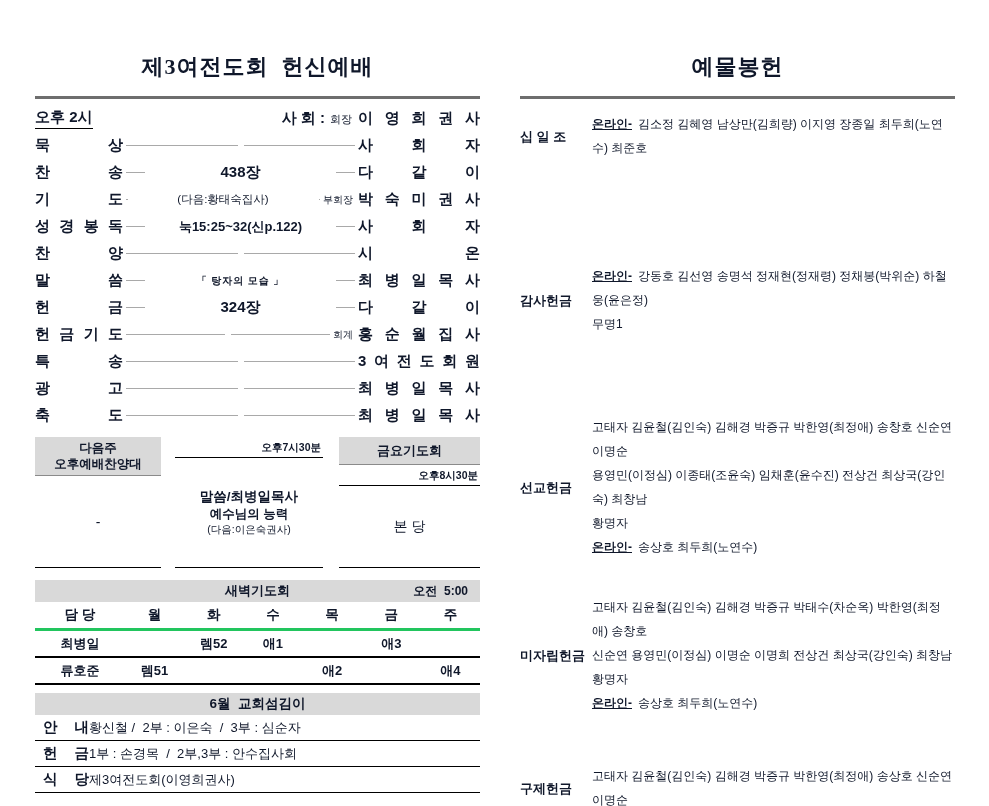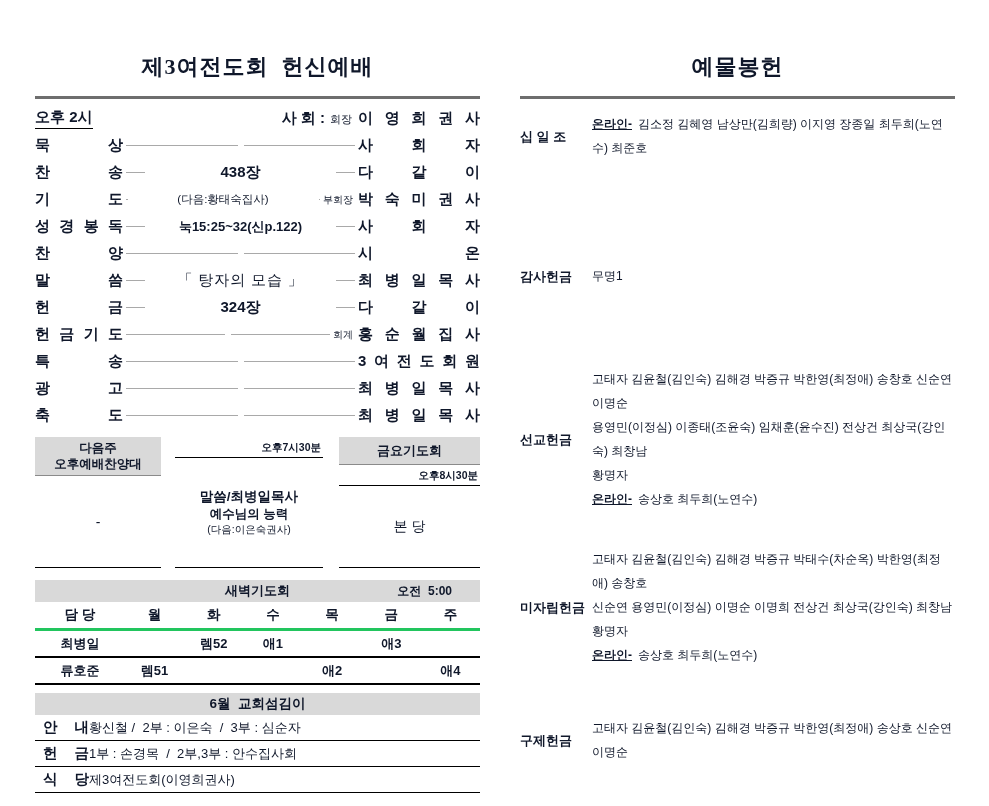--- a/index.html
+++ b/index.html
@@ -23,21 +23,21 @@
   .mcpre{white-space:pre;}
   .mcrole{font-size:11px;font-weight:normal;margin:2px 6px 0 5px;}
   .olabel{display:inline-block;width:88px;flex:none;text-align:justify;text-align-last:justify;}
   .oname{display:inline-block;width:122px;flex:none;text-align:justify;text-align-last:justify;}
   .lead{flex:1;height:0;border-top:1px solid #a9a9a9;margin:0 3px;}
   .ocenter{display:inline-block;text-align:center;}
   .ocenter:not(:empty){min-width:185px;}
   .c-bold{font-size:15px;font-weight:bold;}
   .c-mid{font-size:13px;font-weight:bold;}
   .c-small{font-size:11.5px;font-weight:normal;}
-  .c-brush{font-family:"Liberation Serif","DejaVu Serif",serif;font-size:15px;font-weight:normal;letter-spacing:1px;}
+  .c-brush{font-family:"Liberation Serif","DejaVu Serif",serif;font-size:10px;font-weight:bold;letter-spacing:1px;}
   .oprefix{font-size:10px;font-weight:normal;}
   .oprefix:not(:empty){margin-right:5px;}
 
   
   .boxes{display:flex;margin-top:8px;height:131px;}
   .box{border-bottom:1.5px solid #000;display:flex;flex-direction:column;box-sizing:border-box;}
   .b0{width:126px;margin-right:14px;}
   .b1{width:148px;margin-right:16px;}
   .b2{width:141px;}
   .bhead{background:#d9d9d9;border-bottom:1px solid #8a8a8a;text-align:center;font-weight:bold;
@@ -51,21 +51,21 @@
   .b0 .bbody,.b2 .bbody{justify-content:center;}
   .bl-bold{font-weight:bold;font-size:13.5px;}
   .bl-bold2{font-weight:bold;font-size:12.5px;}
   .bl-small{font-size:10.5px;}
   .bl-n{font-size:14px;white-space:pre;}
 
   
   .dawn{margin-top:12px;}
   .dhead{position:relative;background:#d9d9d9;height:22px;display:flex;align-items:center;
          justify-content:center;font-weight:bold;font-size:13px;}
-  .dtime{position:absolute;right:28px;font-size:12px;font-weight:bold;white-space:pre;}
+  .dtime{position:absolute;right:12px;font-size:12px;font-weight:bold;white-space:pre;}
   .dcols{display:flex;align-items:center;height:26px;border-bottom:3px solid #22c55e;
          font-weight:bold;font-size:13.5px;}
   .drow{display:flex;align-items:center;height:25px;border-bottom:2px solid #000;
         font-weight:bold;font-size:13px;}
   .dc0{width:90px;flex:none;text-align:center;white-space:pre;}
   .dc{flex:1;text-align:center;}
 
   
   .serv{margin-top:8px;}
   .shead{background:#d9d9d9;height:22px;display:flex;align-items:center;justify-content:center;
@@ -296,20 +296,23 @@
           <div class="sline">
             <span class="online">온라인-</span><span>김소정 김혜영 남상만(김희량) 이지영 장종일 최두희(노연수) 최준호</span>
           </div>
         </div>
       </div>
 
       <div class="sec sec1">
         <span class="slabel">감사헌금</span>
         <div class="slines">
           <div class="sline">
+            <span class="online">온라인-</span><span>강동호 김선영 송명석 정재현(정재령) 정채봉(박위순) 하철웅(윤은정)</span>
+          </div>
+          <div class="sline">
             <span class="online"></span><span>무명1</span>
           </div>
         </div>
       </div>
 
       <div class="sec sec2">
         <span class="slabel">선교헌금</span>
         <div class="slines">
           <div class="sline">
             <span class="online"></span><span>고태자 김윤철(김인숙) 김해경 박증규 박한영(최정애) 송창호 신순연 이명순</span>

